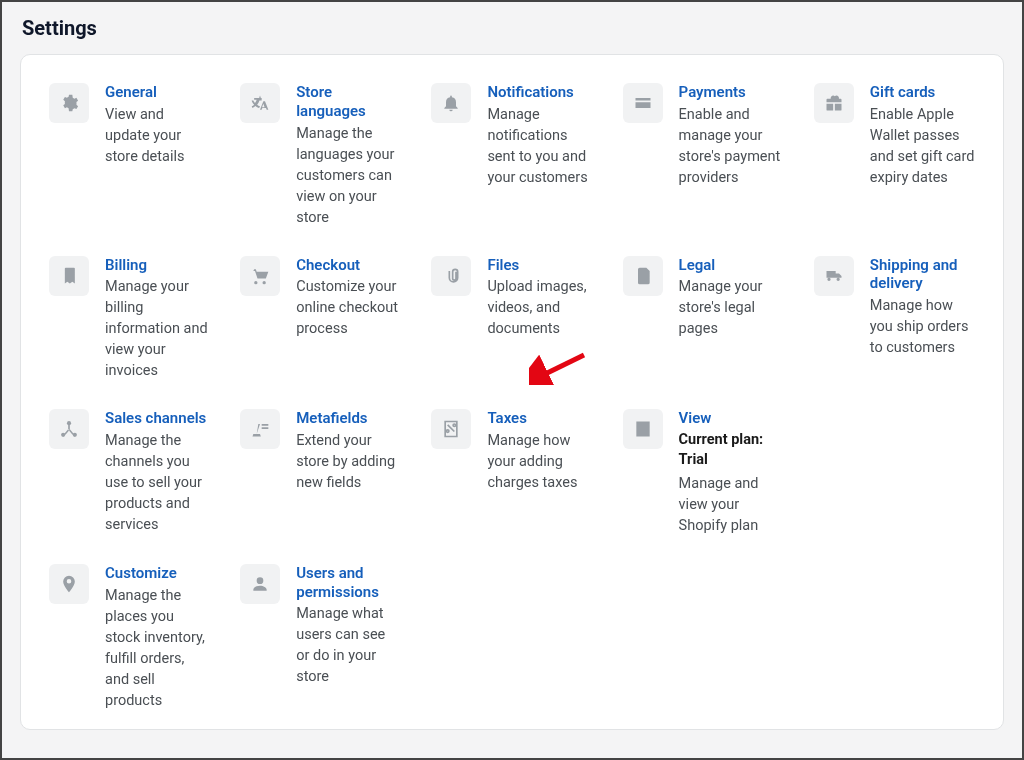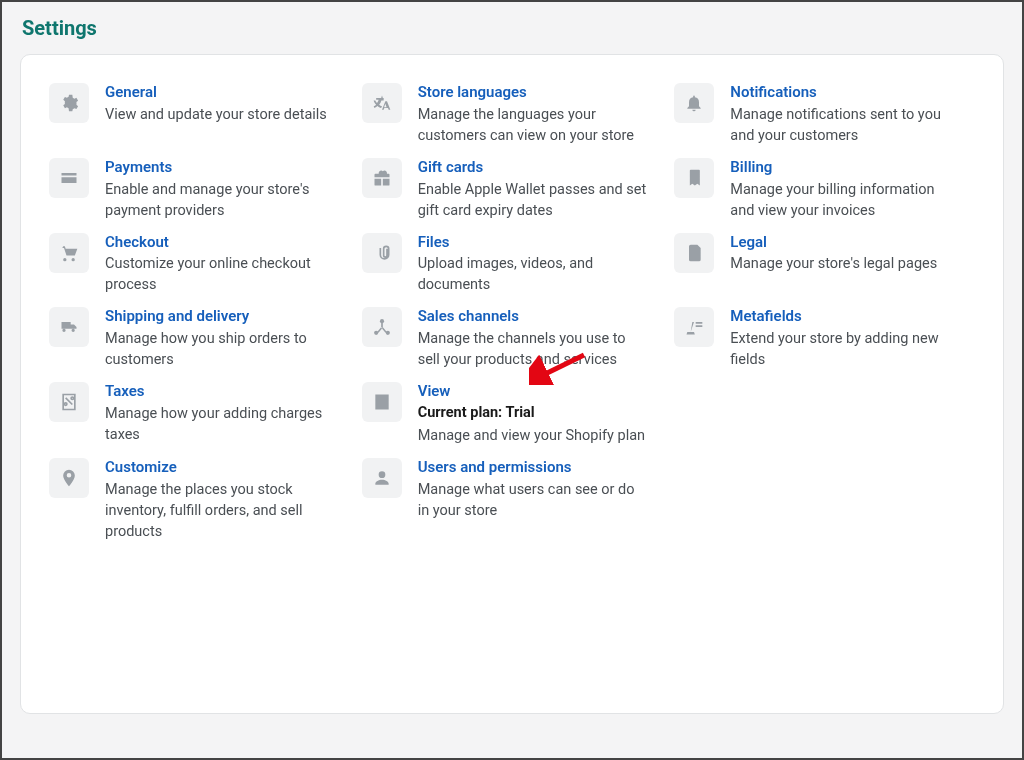--- a/index.html
+++ b/index.html
@@ -9,38 +9,37 @@
     background: #f4f4f5;
     color: #202223;
     border: 2px solid #444;
   }
   .page {
     padding: 14px 18px 18px 18px;
   }
   .page-title {
     font-size: 20px;
     font-weight: 700;
-    color: #0f766e;
+    color: #0f172a;
     margin-bottom: 14px;
     margin-left: 2px;
   }
   .card {
     background: #fff;
     border: 1px solid #e1e3e5;
     border-radius: 10px;
     padding: 28px 28px 18px 28px;
     min-height: 660px;
     position: relative;
   }
   .grid {
     display: grid;
-    grid-template-columns: repeat(3, 1fr);
+    grid-template-columns: repeat(5, 1fr);
     column-gap: 30px;
     row-gap: 28px;
-    gap: 12px;
   }
   .item {
     display: flex;
     align-items: flex-start;
     gap: 16px;
     cursor: pointer;
     text-decoration: none;
   }
   .icon-box {
     width: 40px;

